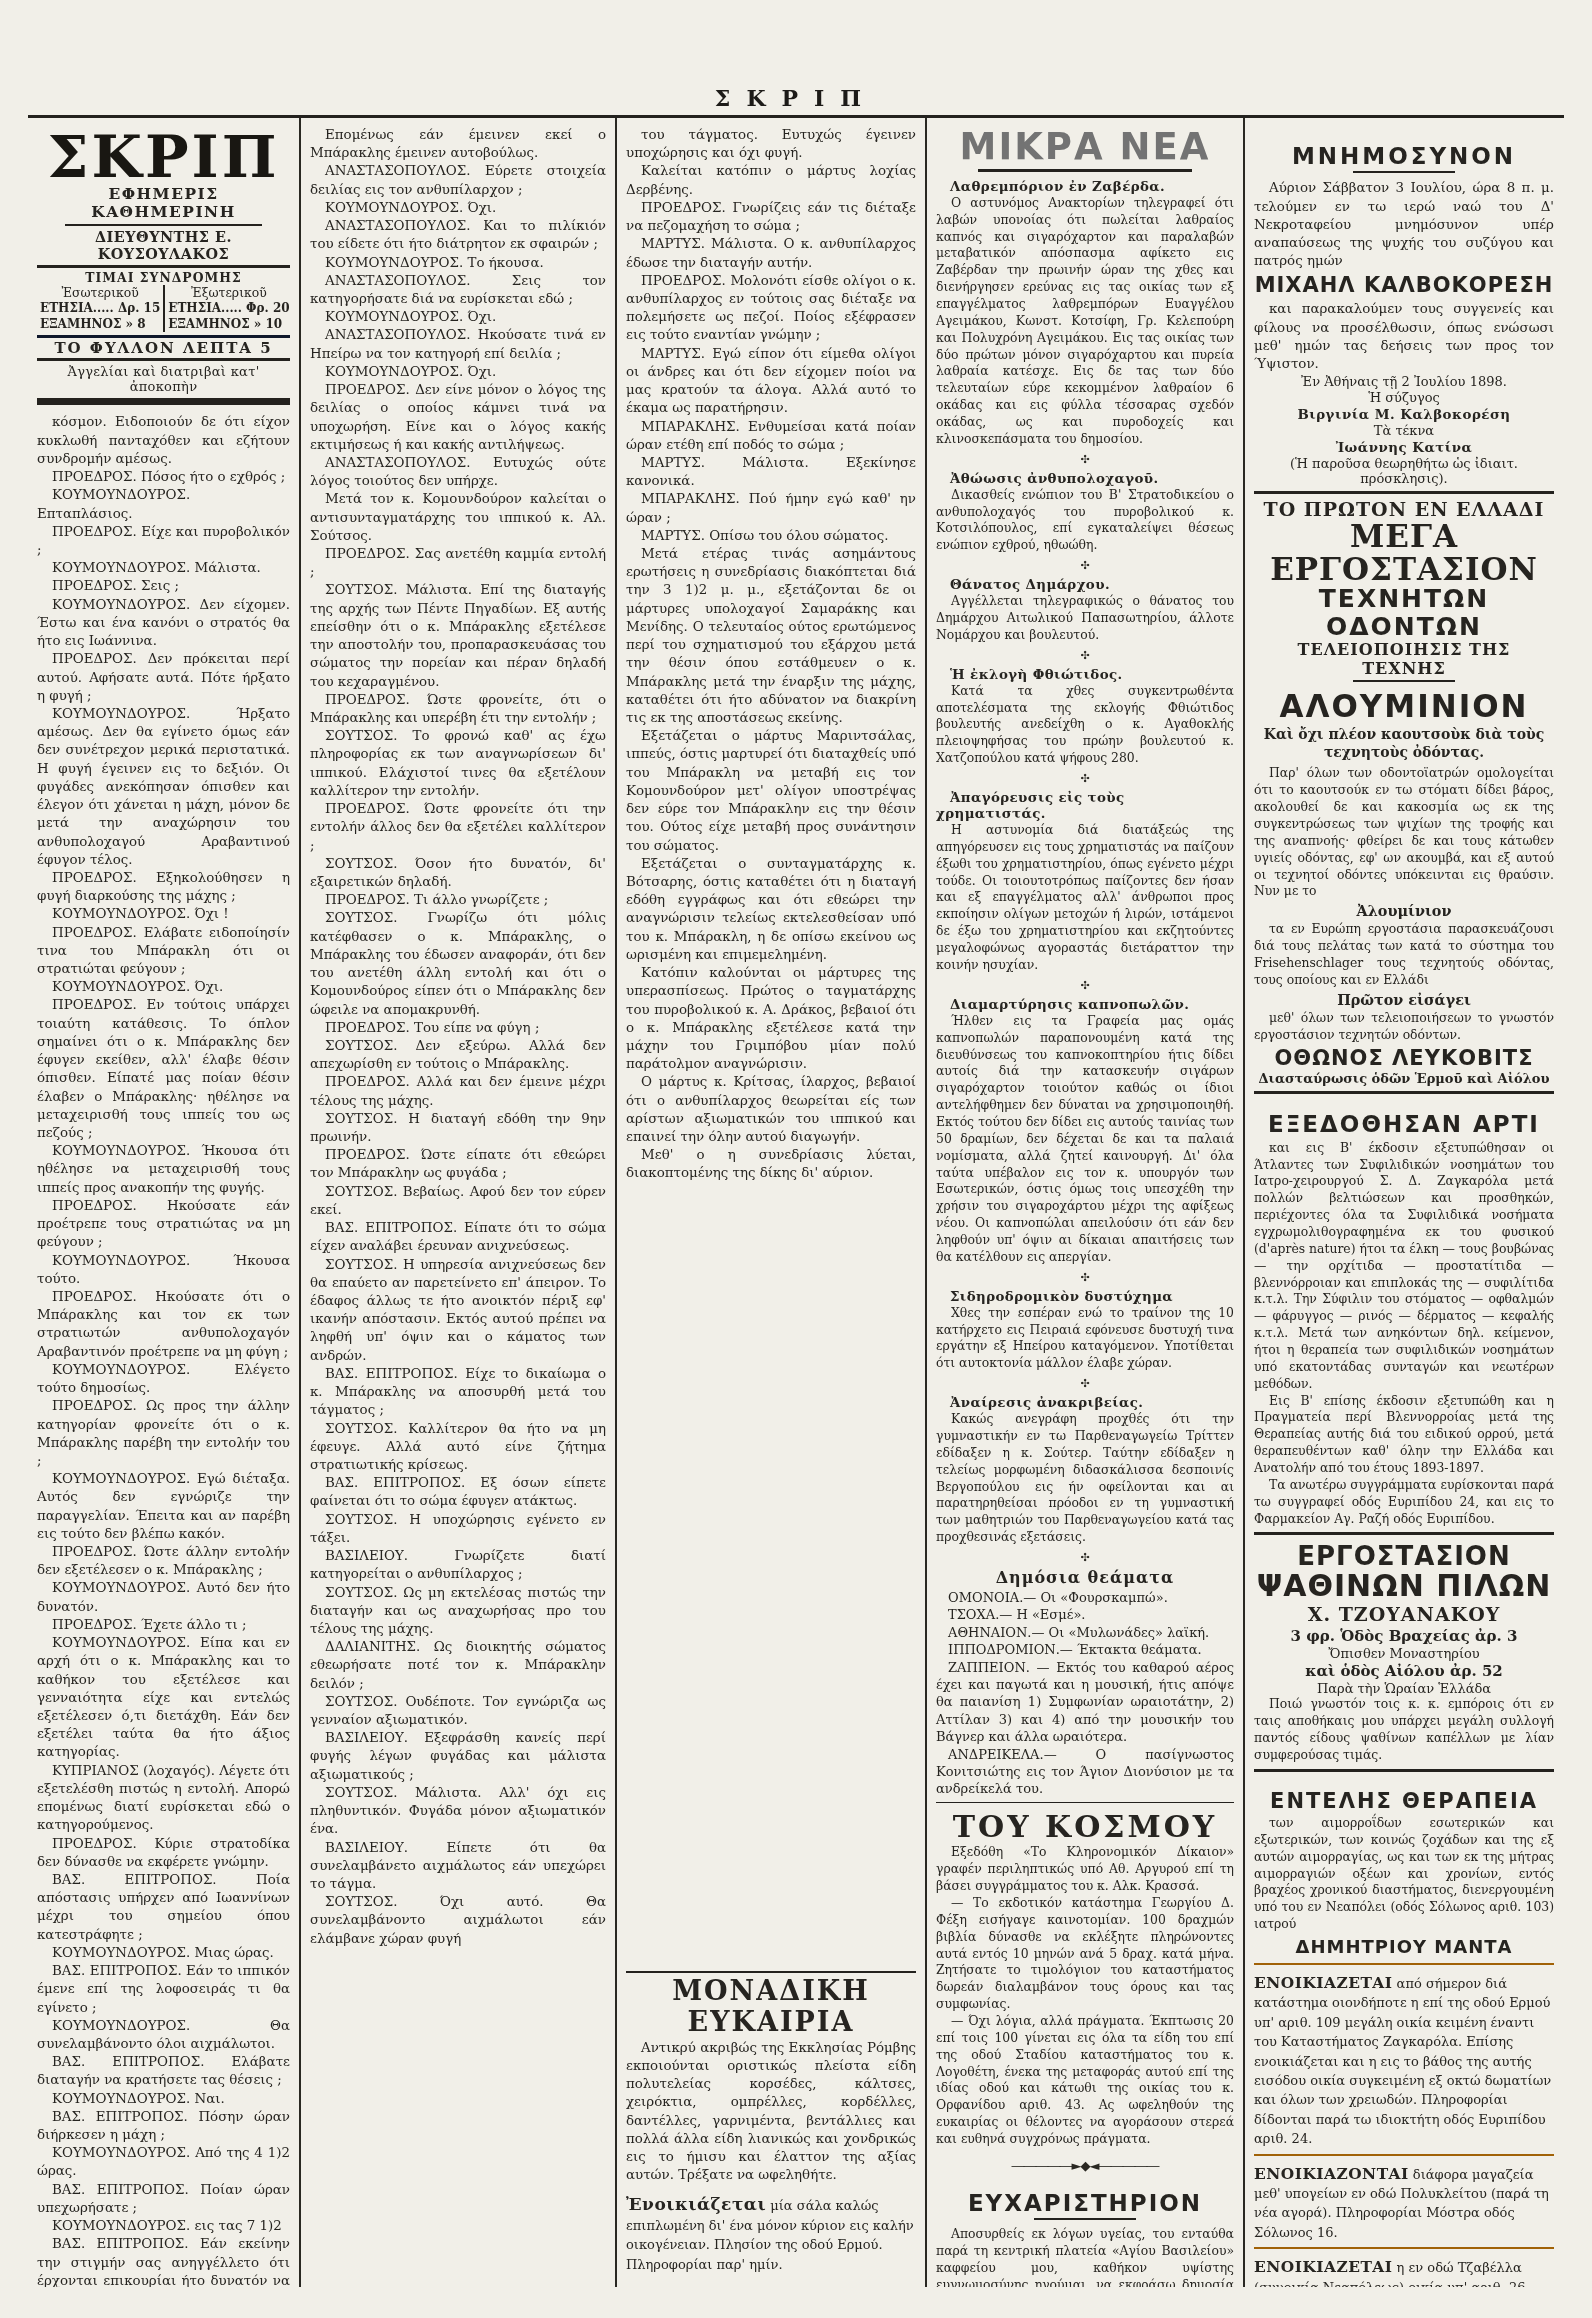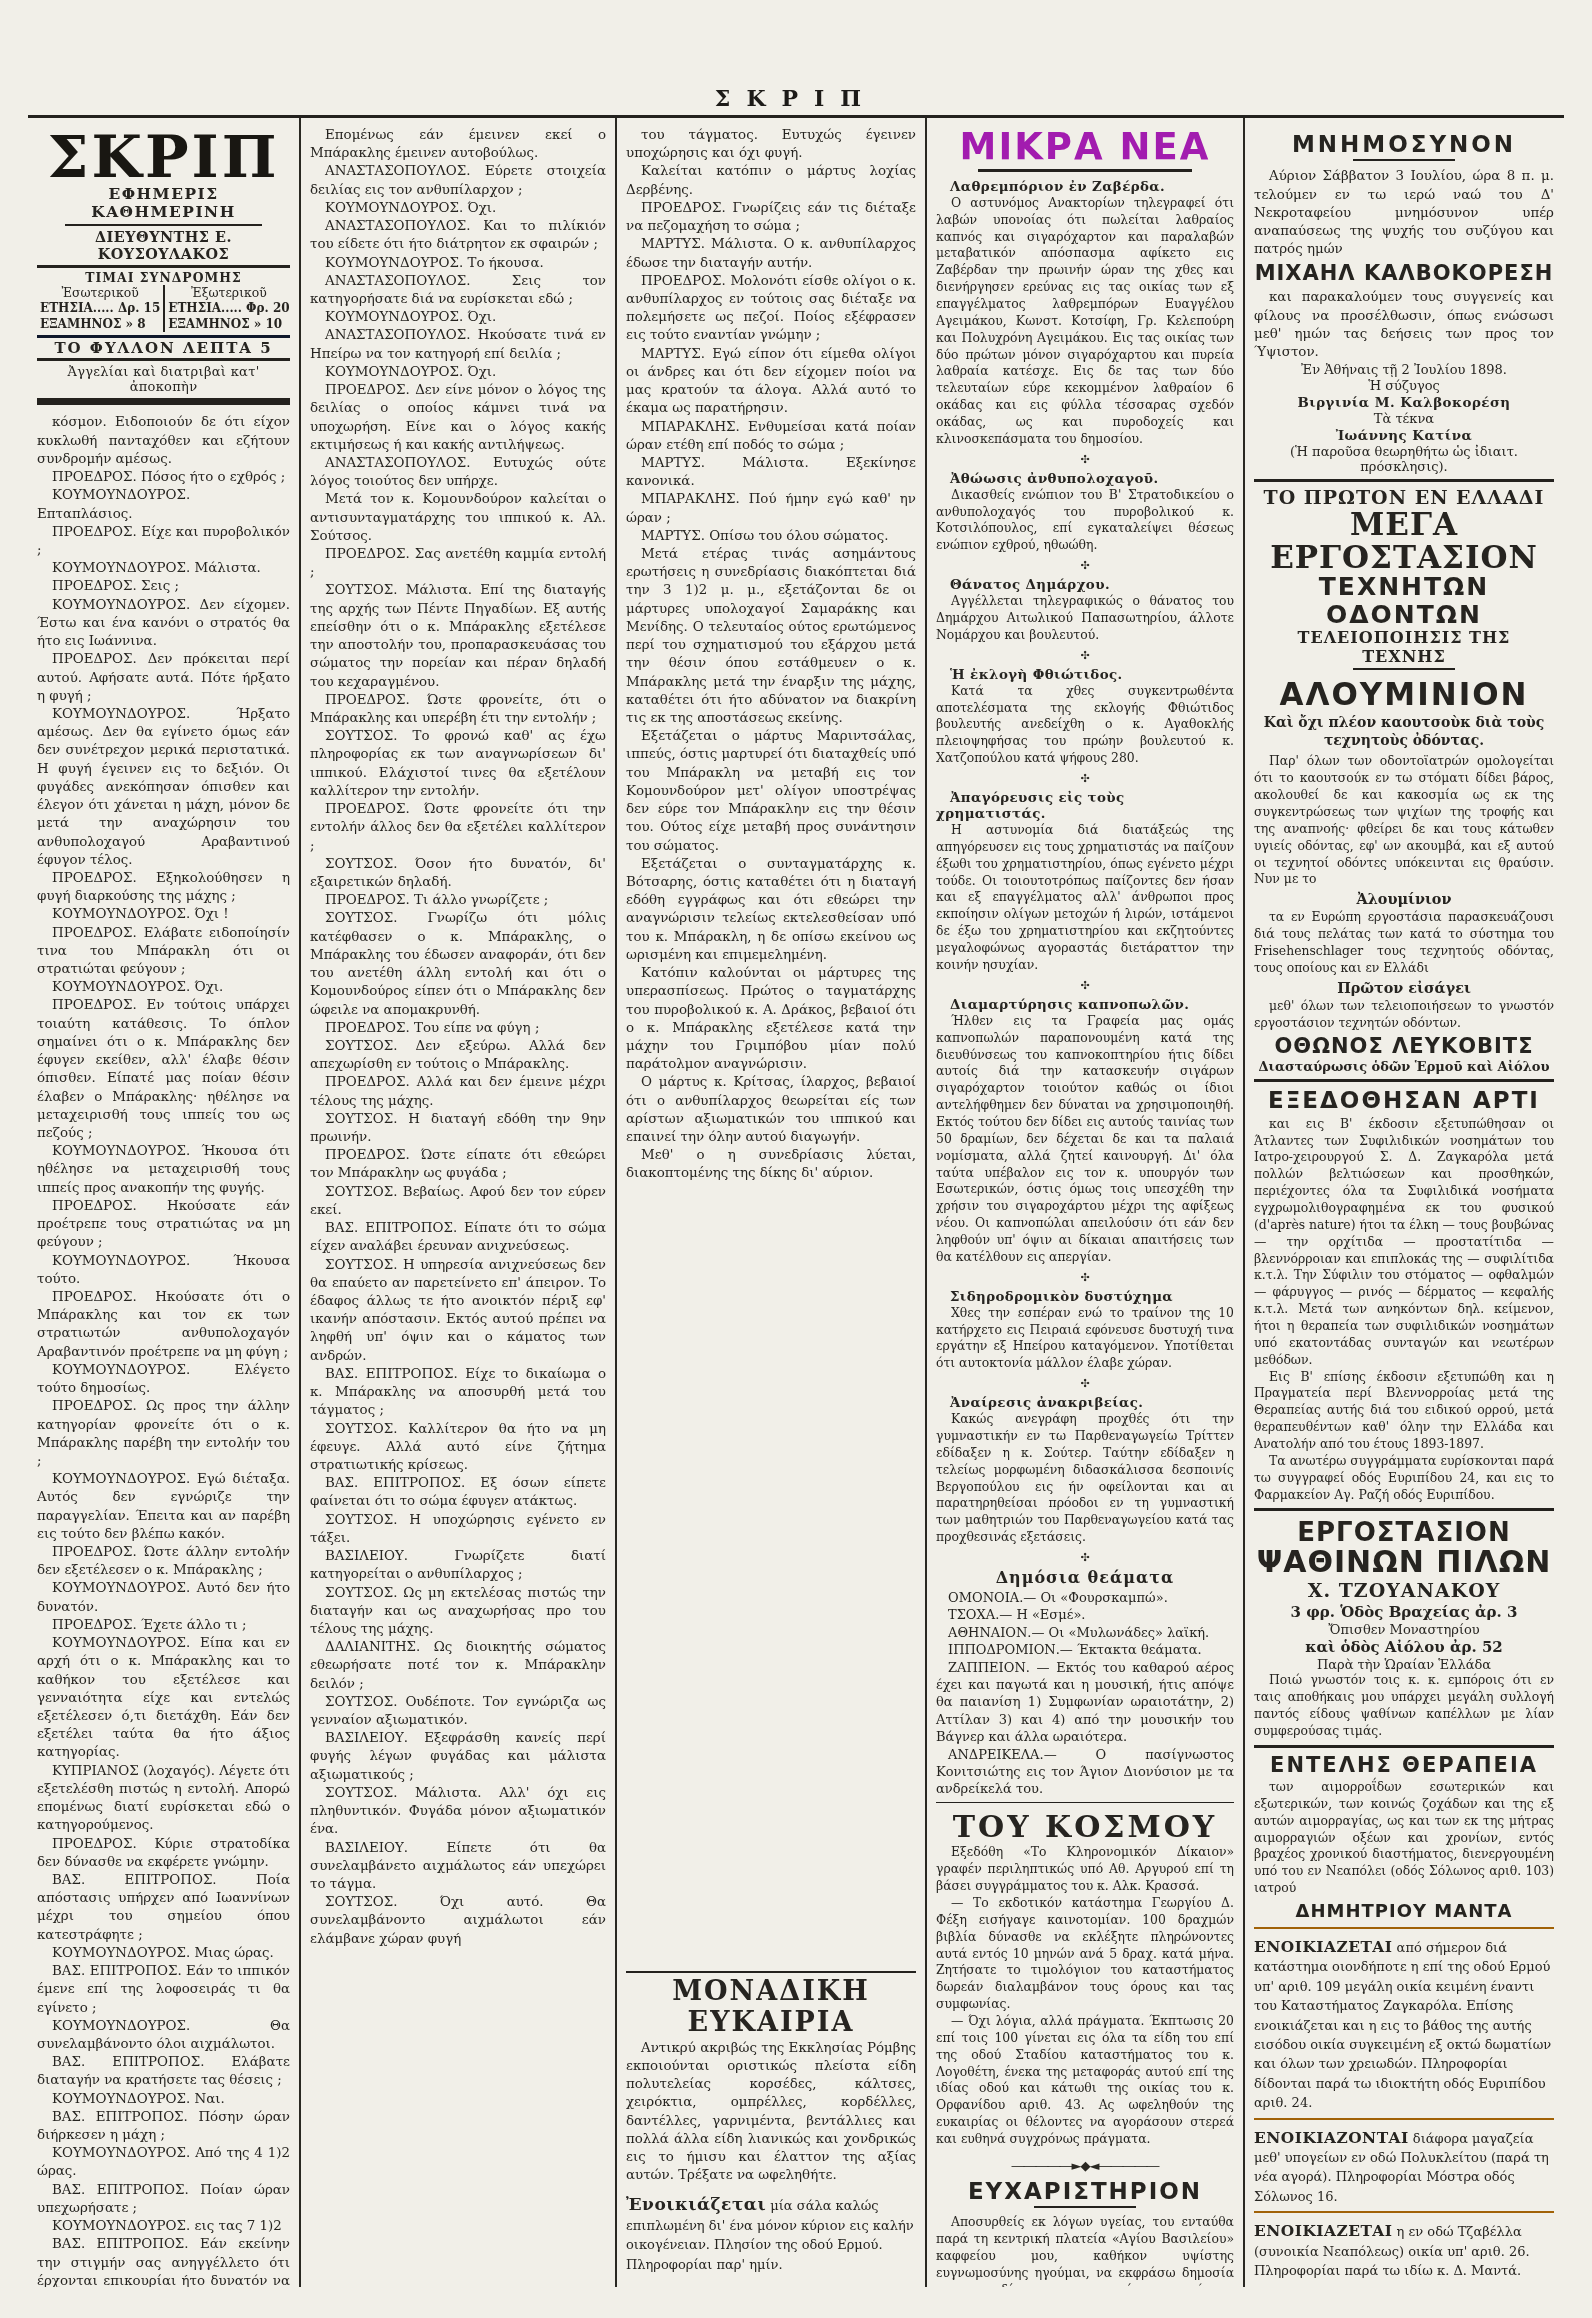--- a/index.html
+++ b/index.html
@@ -56,36 +56,36 @@
     border-top:3px solid #0f172a;border-bottom:3px solid #24221e;
     font-weight:bold;font-size:15px;letter-spacing:2px;padding:1px 0;margin-top:3px;
   }
   .notice-line{font-size:13px;padding:3px 0;letter-spacing:0.3px;}
   .mast-bottom{height:4px;background:#24221e;margin-top:1px;}
   .mast-spacer{height:8px;}
   
   .hdr-mikranea{
     text-align:center;font-family:"DejaVu Sans", sans-serif;
     font-weight:bold;font-size:37px;letter-spacing:2px;line-height:1.05;
-    margin:2px 0 0;color:#a21caf;
+    margin:2px 0 0;color:#737373;
   }
   .hdr-underline{height:3px;background:#24221e;width:72%;margin:2px auto 6px;}
   .item-title{
     font-weight:bold;font-size:13.4px;letter-spacing:0.4px;
     margin:1px 0 1px;text-indent:14px;
   }
   .fleuron{ text-align:center;font-size:11px;line-height:1;margin:6px 0 5px;color:#2a2822;}
   .fleuron::before{content:"✣";}
   .hdr-big-serif{
     text-align:center;font-weight:bold;font-size:30px;letter-spacing:3px;
     margin:8px 0 2px;line-height:1.05;
   }
   .hdr-mid{
     text-align:center;font-weight:bold;font-size:23px;letter-spacing:2px;
-    margin:6px 0 2px;line-height:1.1;font-family:"DejaVu Sans", sans-serif;
+    margin:18px 0 2px;line-height:1.1;font-family:"DejaVu Sans", sans-serif;
   }
   .short-rule{height:2px;background:#24221e;width:34%;margin:2px auto 6px;}
   .arrow-div{
     text-align:center;margin:10px 0 2px;font-size:13px;letter-spacing:-1px;color:#2a2822;
   }
   .arrow-div::before{content:"―――――►◆◄―――――";}
   .thin-rule{height:1px;background:#24221e;margin:4px 0;}
   .thick-rule{height:3px;background:#24221e;margin:5px 0 4px;}
   
   .memorial-name{text-align:center;font-weight:bold;font-size:21px;letter-spacing:1px;margin:3px 0;font-family:"DejaVu Sans", sans-serif;}

